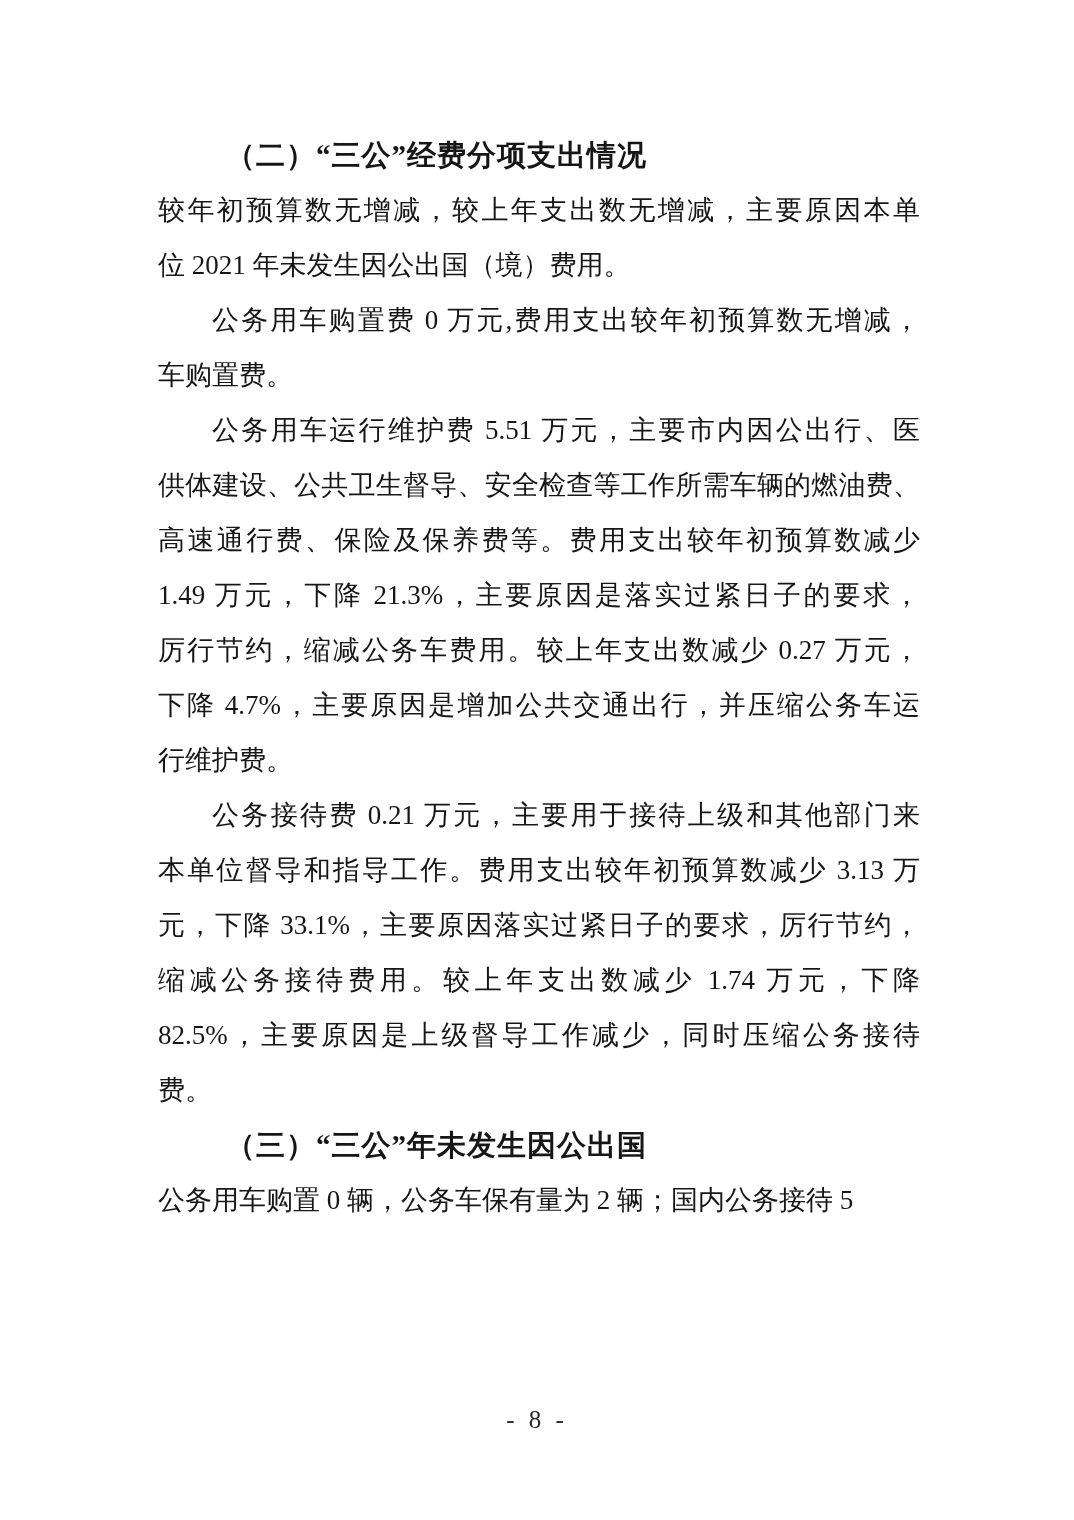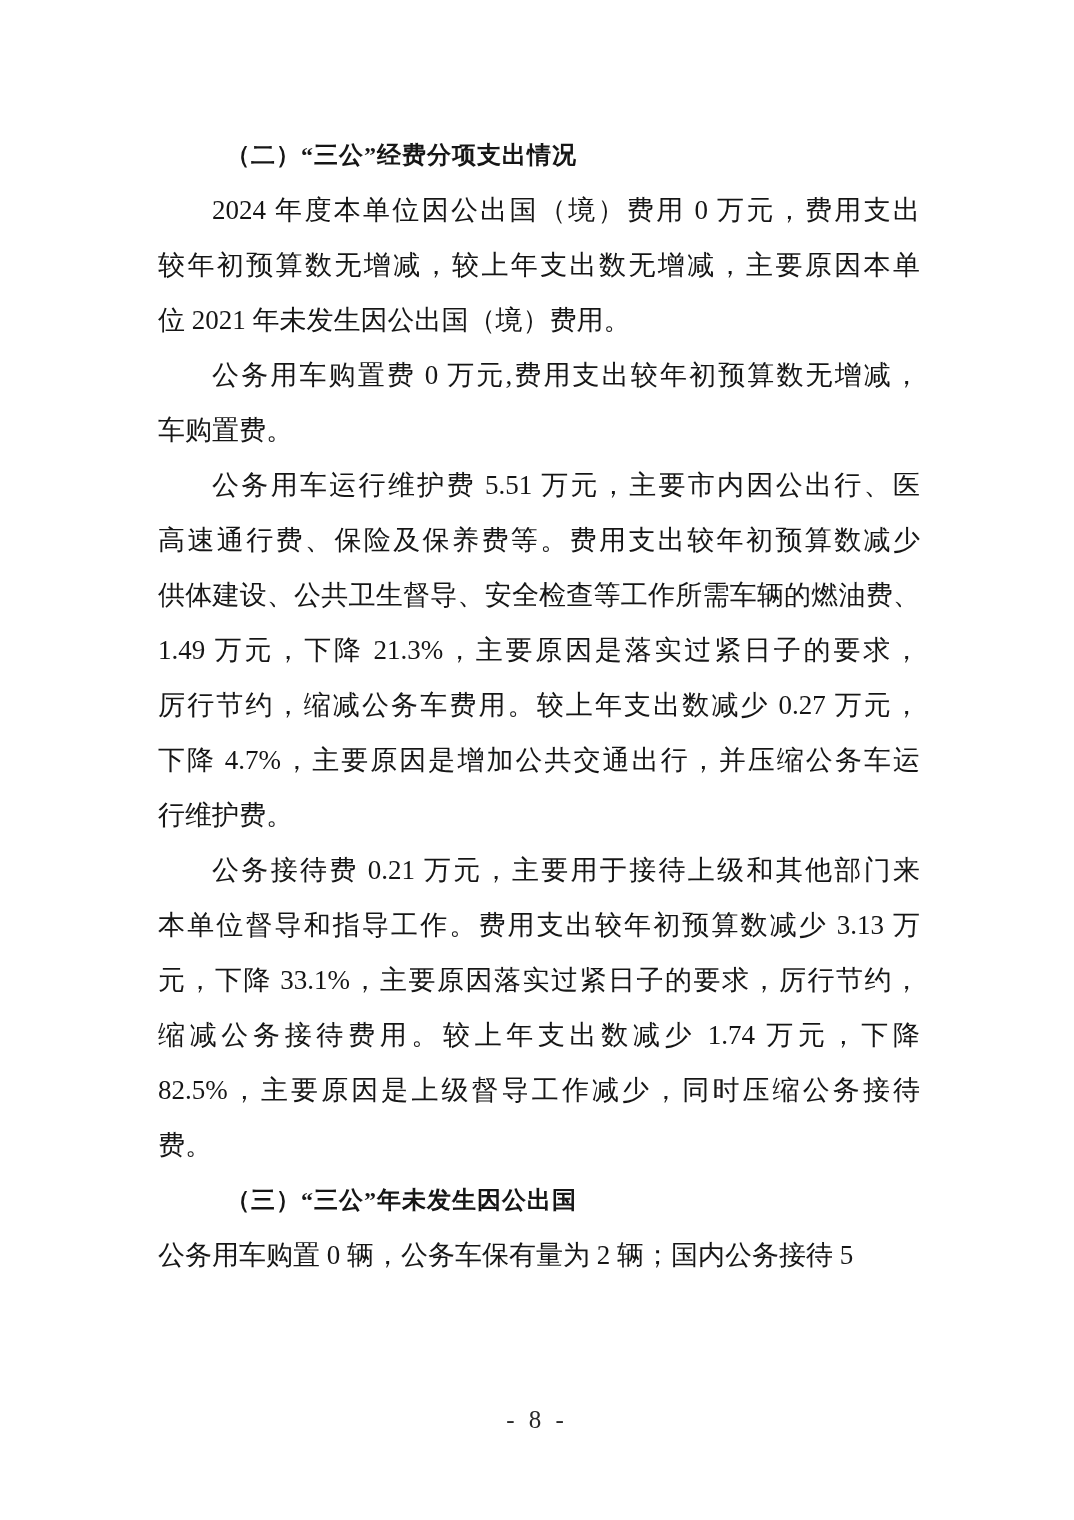--- a/index.html
+++ b/index.html
@@ -32,21 +32,21 @@
     color: #161616;
   }
   .line.fill {
     text-align-last: justify;
   }
   .line.body.indent {
     text-indent: 54px;
   }
   .line.heading {
     font-weight: bold;
-    font-size: 24px;
+    font-size: 29px;
     text-indent: 68px;
     letter-spacing: 1px;
   }
   .footer {
     position: absolute;
     top: 1400px;
     left: 0;
     width: 100%;
     text-align: center;
   }
@@ -56,28 +56,27 @@
     color: #2a2a2a;
     letter-spacing: 4px;
   }
 </style>
 </head>
 <body>
 
 <div class="page">
   <div class="content" id="content">
       <div class="line heading indent">（二）“三公”经费分项支出情况</div>
-      <div class="line body indent fill">2024 年度本单位因公出国（境）费用 0 万元，费用支出</div>
       <div class="line body fill">较年初预算数无增减，较上年支出数无增减，主要原因本单</div>
       <div class="line body">位 2021 年未发生因公出国（境）费用。</div>
       <div class="line body indent fill">公务用车购置费 0 万元,费用支出较年初预算数无增减，</div>
       <div class="line body">车购置费。</div>
       <div class="line body indent fill">公务用车运行维护费 5.51 万元，主要市内因公出行、医</div>
+      <div class="line body fill">供体建设、公共卫生督导、安全检查等工作所需车辆的燃油费、</div>
       <div class="line body fill">高速通行费、保险及保养费等。费用支出较年初预算数减少</div>
-      <div class="line body fill">供体建设、公共卫生督导、安全检查等工作所需车辆的燃油费、</div>
       <div class="line body fill">1.49 万元，下降 21.3%，主要原因是落实过紧日子的要求，</div>
       <div class="line body fill">厉行节约，缩减公务车费用。较上年支出数减少 0.27 万元，</div>
       <div class="line body fill">下降 4.7%，主要原因是增加公共交通出行，并压缩公务车运</div>
       <div class="line body">行维护费。</div>
       <div class="line body indent fill">公务接待费 0.21 万元，主要用于接待上级和其他部门来</div>
       <div class="line body fill">本单位督导和指导工作。费用支出较年初预算数减少 3.13 万</div>
       <div class="line body fill">元，下降 33.1%，主要原因落实过紧日子的要求，厉行节约，</div>
       <div class="line body fill">缩减公务接待费用。较上年支出数减少 1.74 万元，下降</div>
       <div class="line body fill">82.5%，主要原因是上级督导工作减少，同时压缩公务接待</div>
       <div class="line body">费。</div>

